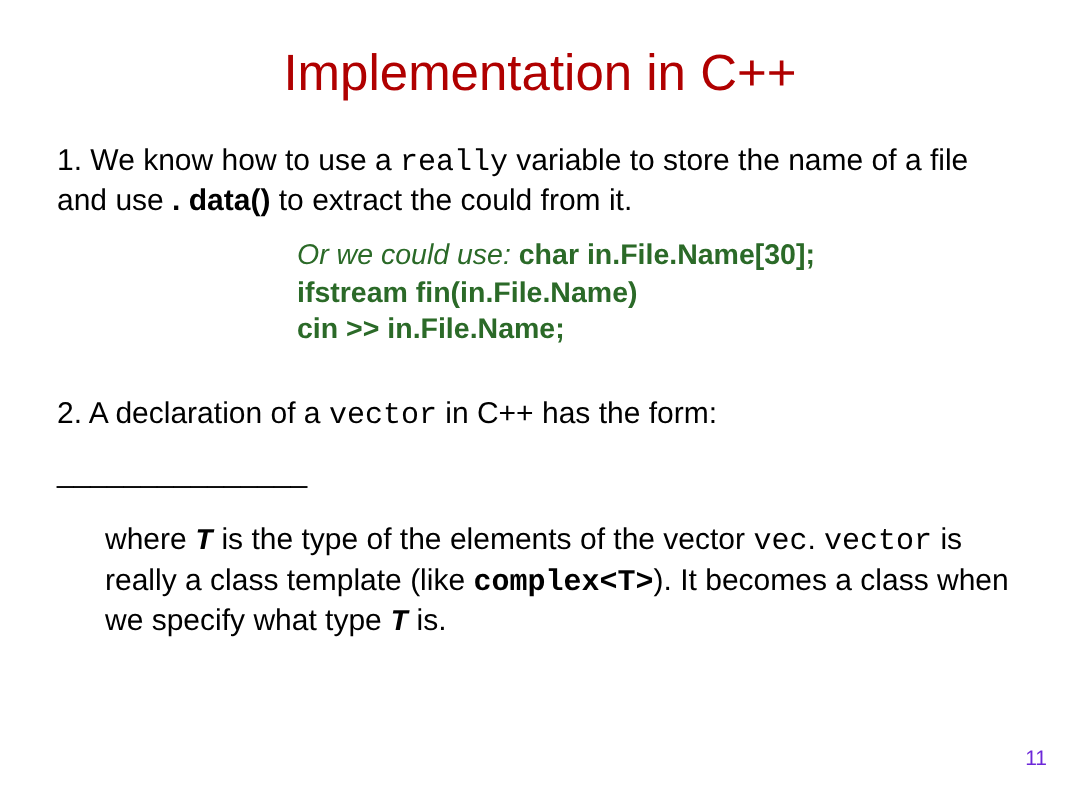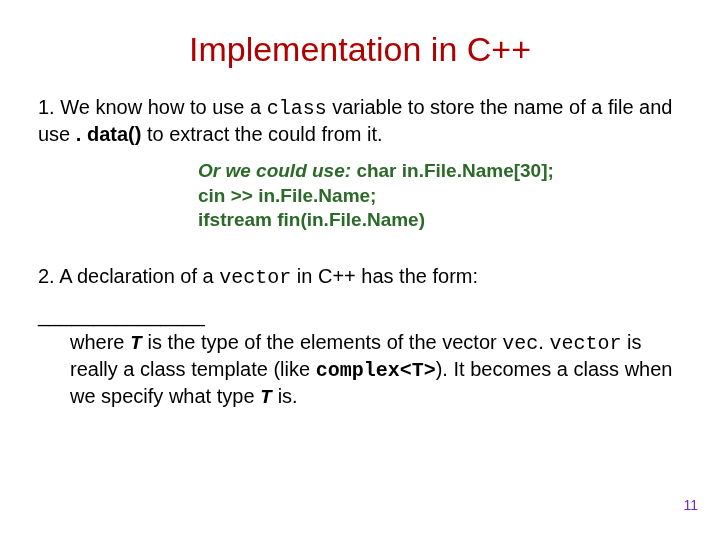--- a/index.html
+++ b/index.html
@@ -41,30 +41,30 @@
   .mono {
     font-family: "Courier New", Courier, monospace;
   }
   .bold { font-weight: 700; }
   .italic { font-style: italic; }
   .green {
     color: #2b6a28;
     font-weight: 700;
     font-family: Verdana, Geneva, sans-serif;
   }
-  .green .normalw { font-weight: 700; }
+  .green .normalw { font-weight: 400; }
   .sub-green {
     margin-left: 160px;
     margin-top: 4px;
     margin-bottom: 32px;
     font-size: 19px;
   }
   .indent-where {
     margin-left: 32px;
-    margin-top: 2px;
+    margin-top: 20px;
   }
   .blank-line {
     font-size: 20px;
     letter-spacing: 0;
     margin: 4px 0 2px 0;
   }
   .page-num {
     position: absolute;
     right: 22px;
     bottom: 20px;
@@ -75,29 +75,29 @@
 </head>
 <body>
 
 <div class="slide">
 
   <div class="title">Implementation in C++</div>
 
   <div class="body">
 
     <div class="item">
-      <span class="num">1.</span><span> We know how to use a </span><span class="mono">class</span><span> variable to store the name of a file and use </span><span class="bold">. data()</span><span> to extract the could from it.</span>
+      <span class="num">1.</span><span> We know how to use a </span><span class="mono">really</span><span> variable to store the name of a file and use </span><span class="bold">. data()</span><span> to extract the could from it.</span>
     </div>
 
     <div class="sub-green green">
       <div>
         <span class="italic normalw">Or we could use:  </span><span>char in.File.Name[30];</span>
       </div>
+      <div>ifstream fin(in.File.Name)</div>
       <div>cin &gt;&gt; in.File.Name;</div>
-      <div>ifstream fin(in.File.Name)</div>
     </div>
 
     <div class="item">
       <span class="num">2.</span><span> A declaration of a </span><span class="mono">vector</span><span> in C++ has the form:</span>
     </div>
 
     <div class="blank-line">_______________</div>
 
     <div class="indent-where">
       <span>where </span><span class="mono bold italic">T</span><span> is the type of the elements of the vector </span><span class="mono">vec</span><span>. </span><span class="mono">vector</span><span> is really a class template (like </span><span class="mono bold">complex&lt;T&gt;</span><span>). It becomes a class when we specify what type </span><span class="mono bold italic">T</span><span> is.</span>

